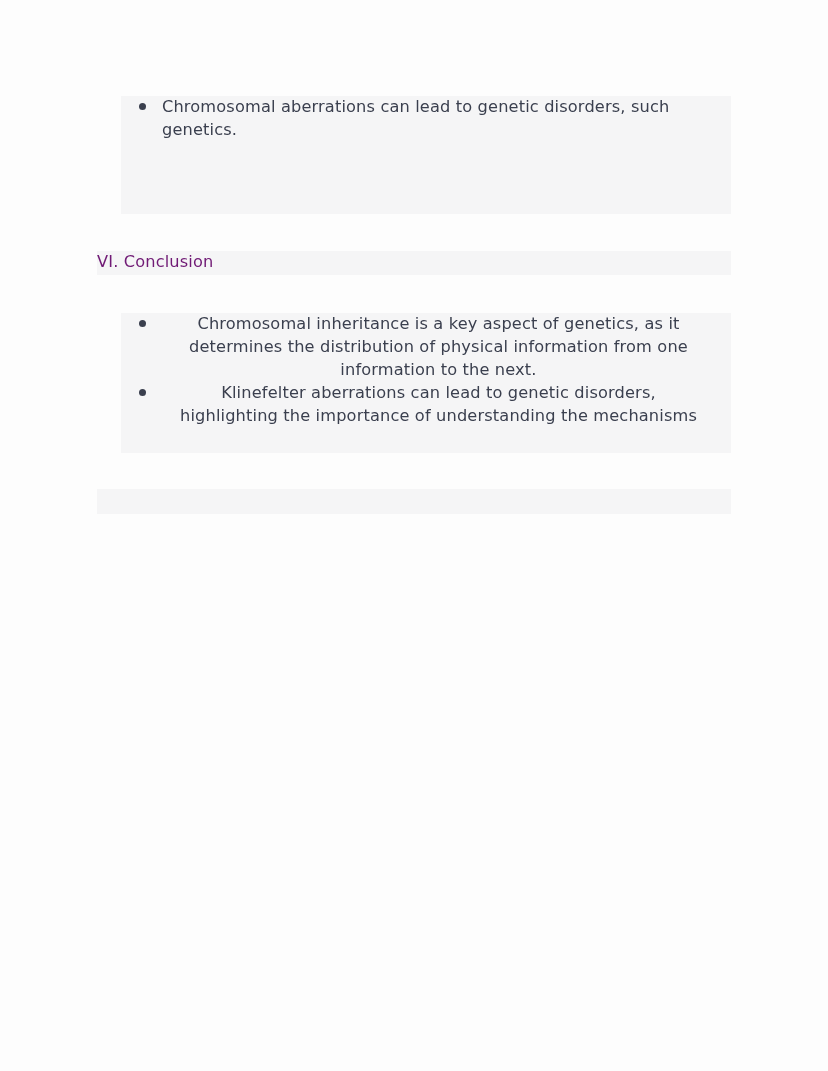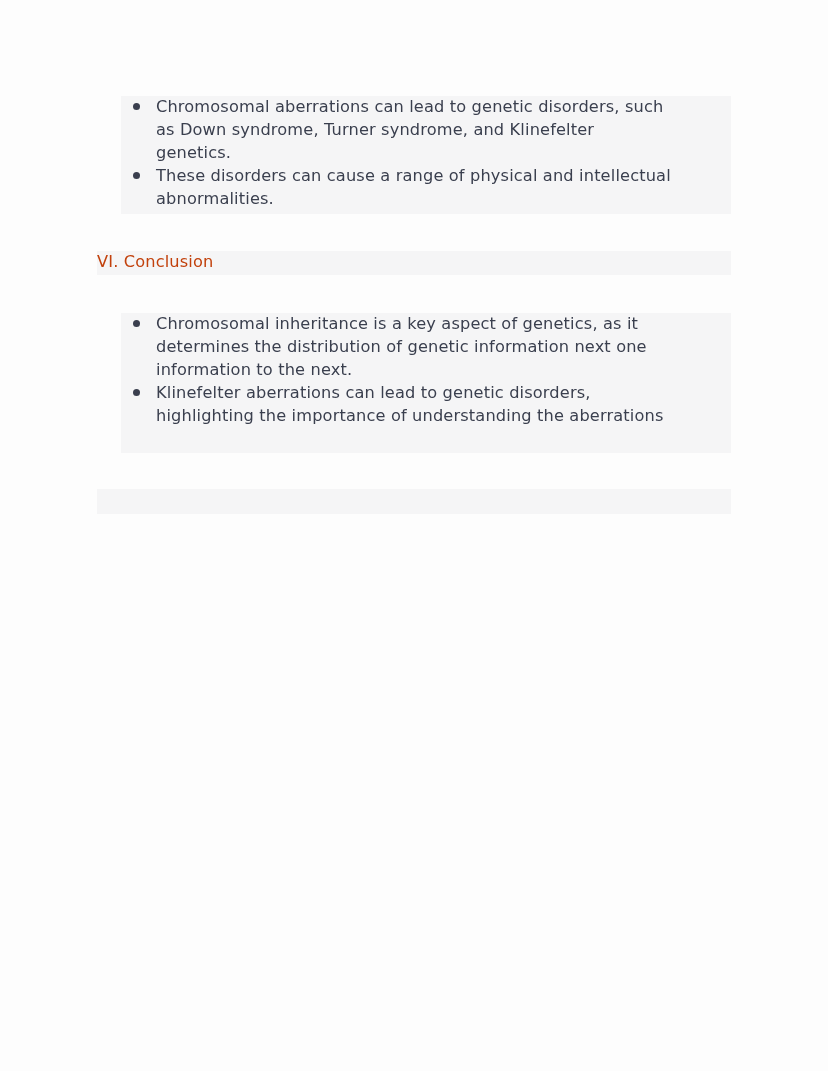--- a/index.html
+++ b/index.html
@@ -23,21 +23,21 @@
       left: 121px;
       width: 610px;
     }
     #block-1 { top: 96px; height: 118px; }
     #heading-block { left: 97px; width: 634px; top: 251px; height: 24px; }
     #block-2 { top: 313px; height: 140px; }
     #empty-block { left: 97px; width: 634px; top: 489px; height: 25px; }
 
     ul.bullets {
       list-style: none;
-      margin: 10px;
+      margin: 16px;
       padding: 0;
     }
     ul.bullets li {
       position: relative;
       padding-left: 25px;
       font-size: 16.2px;
       line-height: 23px;
       letter-spacing: 0.15px;
       white-space: nowrap;
     }
@@ -47,62 +47,56 @@
       top: 8px;
       width: 7px;
       height: 7px;
       border-radius: 50%;
       background: #3a3f4e;
     }
     ul.bullets li .line {
       display: block;
     }
     #block-1 ul.bullets { padding-top: -1px; margin-top: -1px; }
-    #block-2 ul.bullets { margin-top: -1px; }
+    #block-2 ul.bullets { margin-top: -1px; text-align: center; }
 
     .heading {
       font-size: 16.2px;
       line-height: 23px;
       letter-spacing: 0.15px;
-      color: #c2410c;
+      color: #701a75;
       margin-top: -1px;
     }
   </style>
 </head>
 <body>
 
 <div class="block list-block" id="block-1">
   <ul class="bullets">
     <li>
       <span class="bullet"></span>
       <span class="line">Chromosomal aberrations can lead to genetic disorders, such</span>
-      <span class="line">as Down syndrome, Turner syndrome, and Klinefelter</span>
       <span class="line">genetics.</span>
-    </li>
-    <li>
-      <span class="bullet"></span>
-      <span class="line">These disorders can cause a range of physical and intellectual</span>
-      <span class="line">abnormalities.</span>
     </li>
   </ul>
 </div>
 
 <div class="block" id="heading-block">
   <div class="heading">VI. Conclusion</div>
 </div>
 
 <div class="block list-block" id="block-2">
   <ul class="bullets">
     <li>
       <span class="bullet"></span>
       <span class="line">Chromosomal inheritance is a key aspect of genetics, as it</span>
-      <span class="line">determines the distribution of genetic information next one</span>
+      <span class="line">determines the distribution of physical information from one</span>
       <span class="line">information to the next.</span>
     </li>
     <li>
       <span class="bullet"></span>
       <span class="line">Klinefelter aberrations can lead to genetic disorders,</span>
-      <span class="line">highlighting the importance of understanding the aberrations</span>
+      <span class="line">highlighting the importance of understanding the mechanisms</span>
     </li>
   </ul>
 </div>
 
 <div class="block" id="empty-block"></div>
 
 </body></html>

